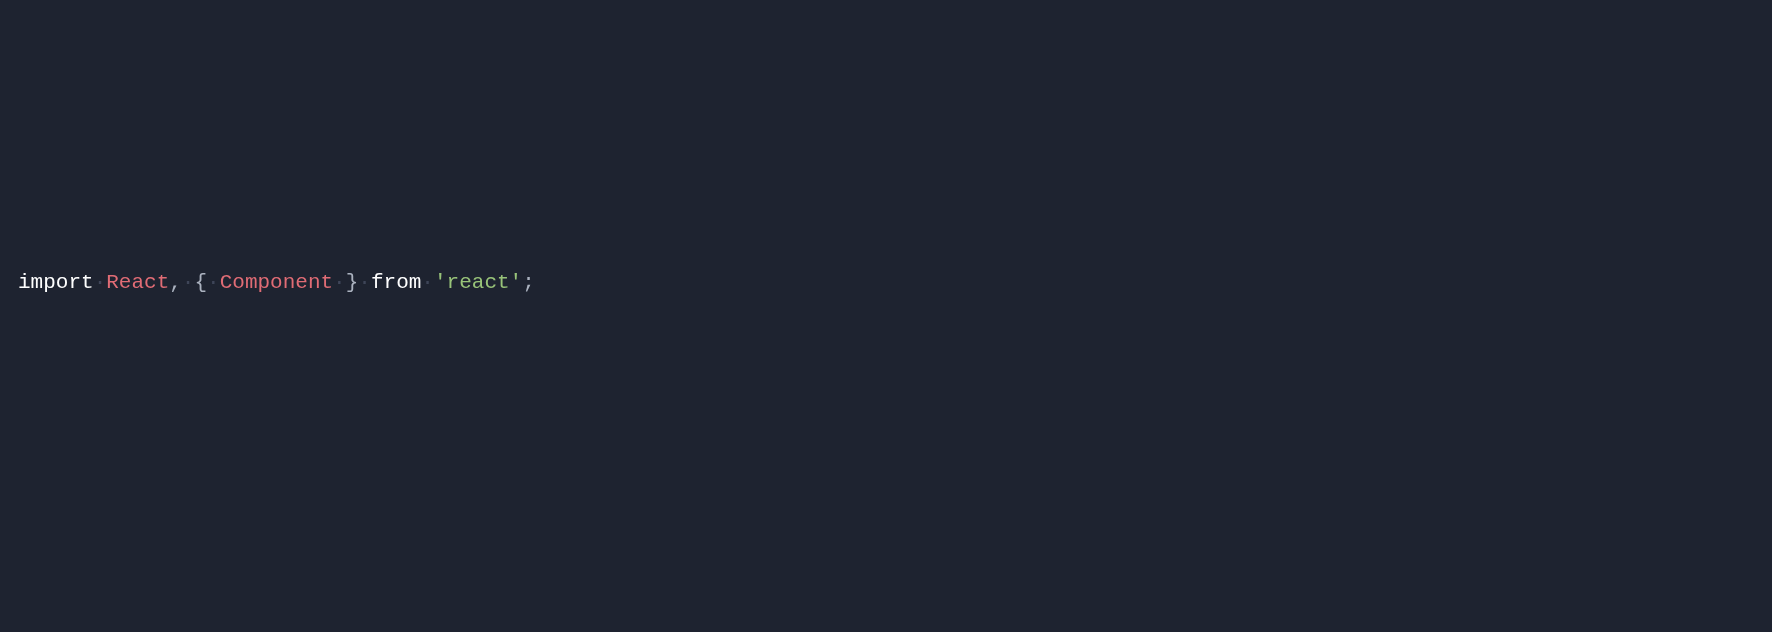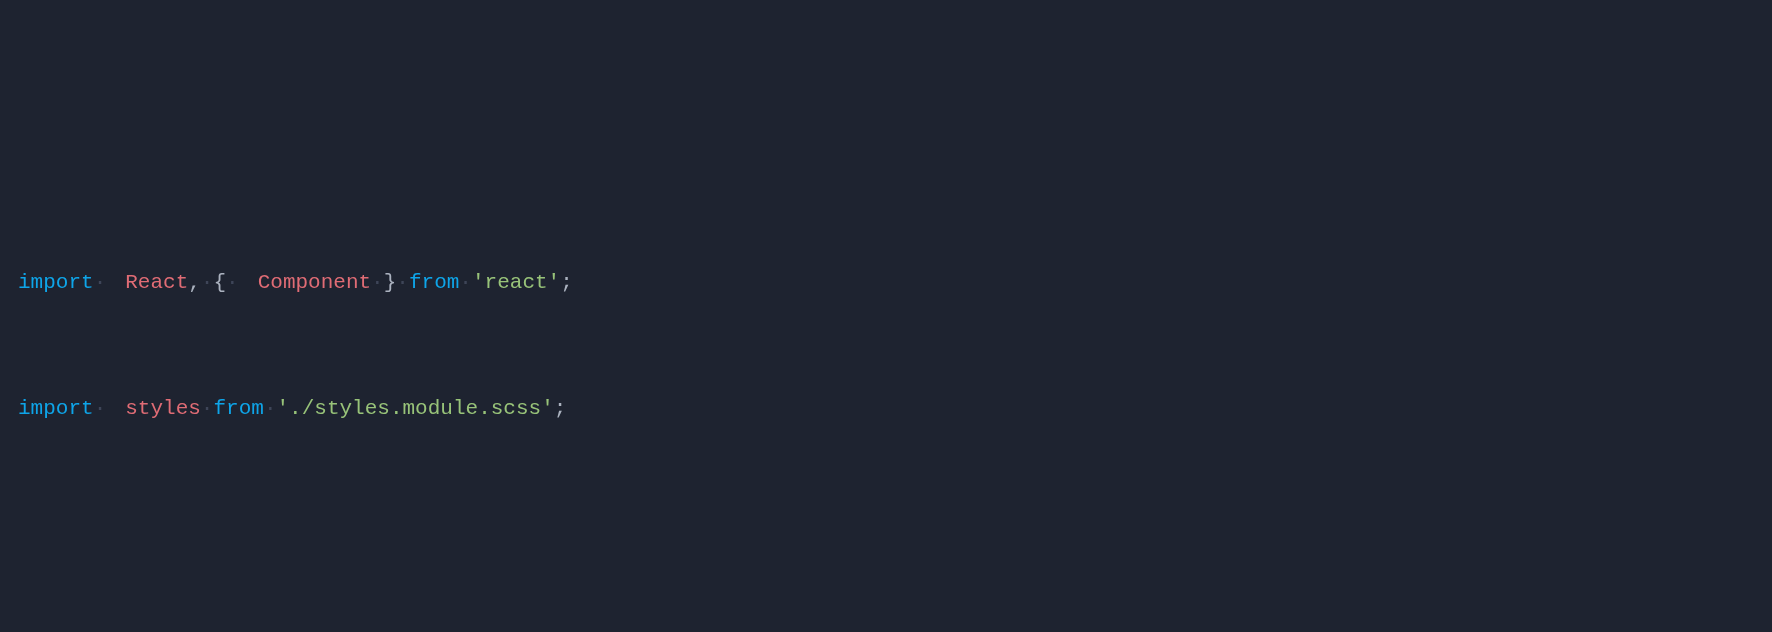--- a/index.html
+++ b/index.html
@@ -10,35 +10,34 @@
       line-height:42px;
       color:#abb2bf;
       width:1772px;
       height:632px;
       overflow:hidden;
       padding:10px 0 0 0;
       white-space:pre;
     }
     .line { position:relative; height:42px; padding-left:18px; }
     .ws  { color:#3e4558; }
-    .kw  { color:#0ea5e9; }       
-    .red { color:#e06c75;margin-left:19px; }       
+    .kw  { color:#ffffff; }       
+    .red { color:#e06c75; }       
     .gn  { color:#98c379;text-align:right; }       
     .pn  { color:#abb2bf; }
   </style>
 </head>
 <body>
 
 
 
 <div>
 
 <div class="line"><span class="kw">import</span><span class="ws">·</span><span class="red">React</span><span class="pn">,</span><span class="ws">·</span><span class="pn">{</span><span class="ws">·</span><span class="red">Component</span><span class="ws">·</span><span class="pn">}</span><span class="ws">·</span><span class="kw">from</span><span class="ws">·</span><span class="gn">'react'</span><span class="pn">;</span></div>
 
-<div class="line"><span class="kw">import</span><span class="ws">·</span><span class="red">styles</span><span class="ws">·</span><span class="kw">from</span><span class="ws">·</span><span class="gn">'./styles.module.scss'</span><span class="pn">;</span></div>
 
 <div class="line"></div>
 
 
 
 
 
 
 
 

